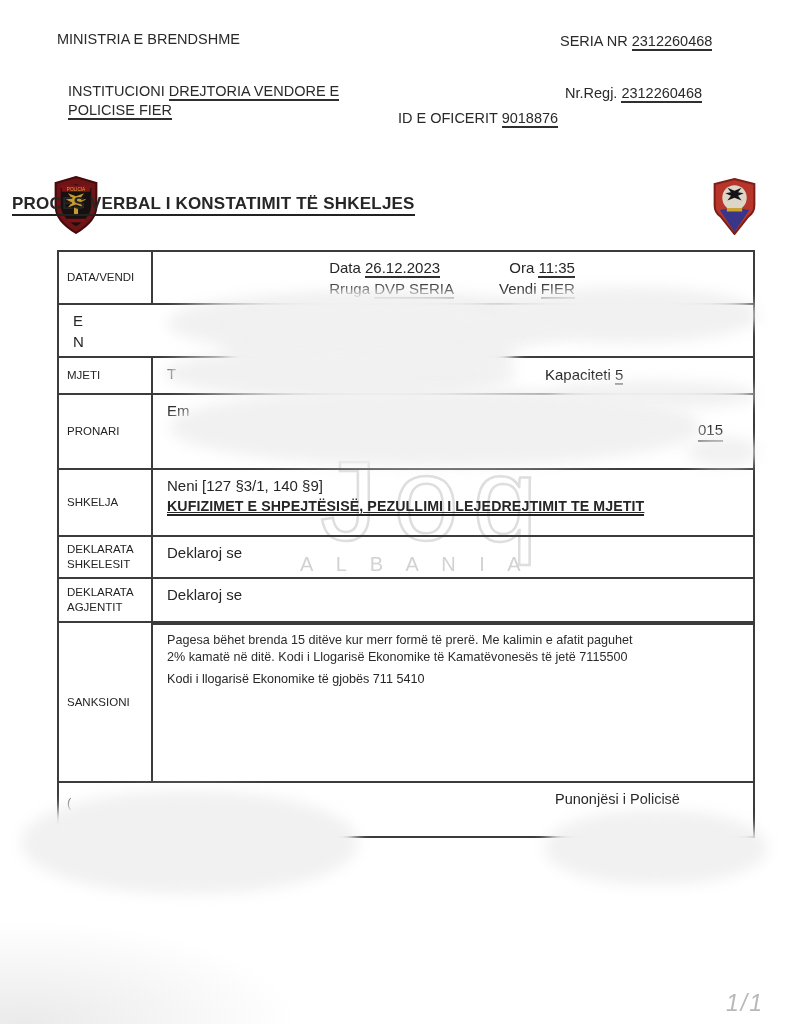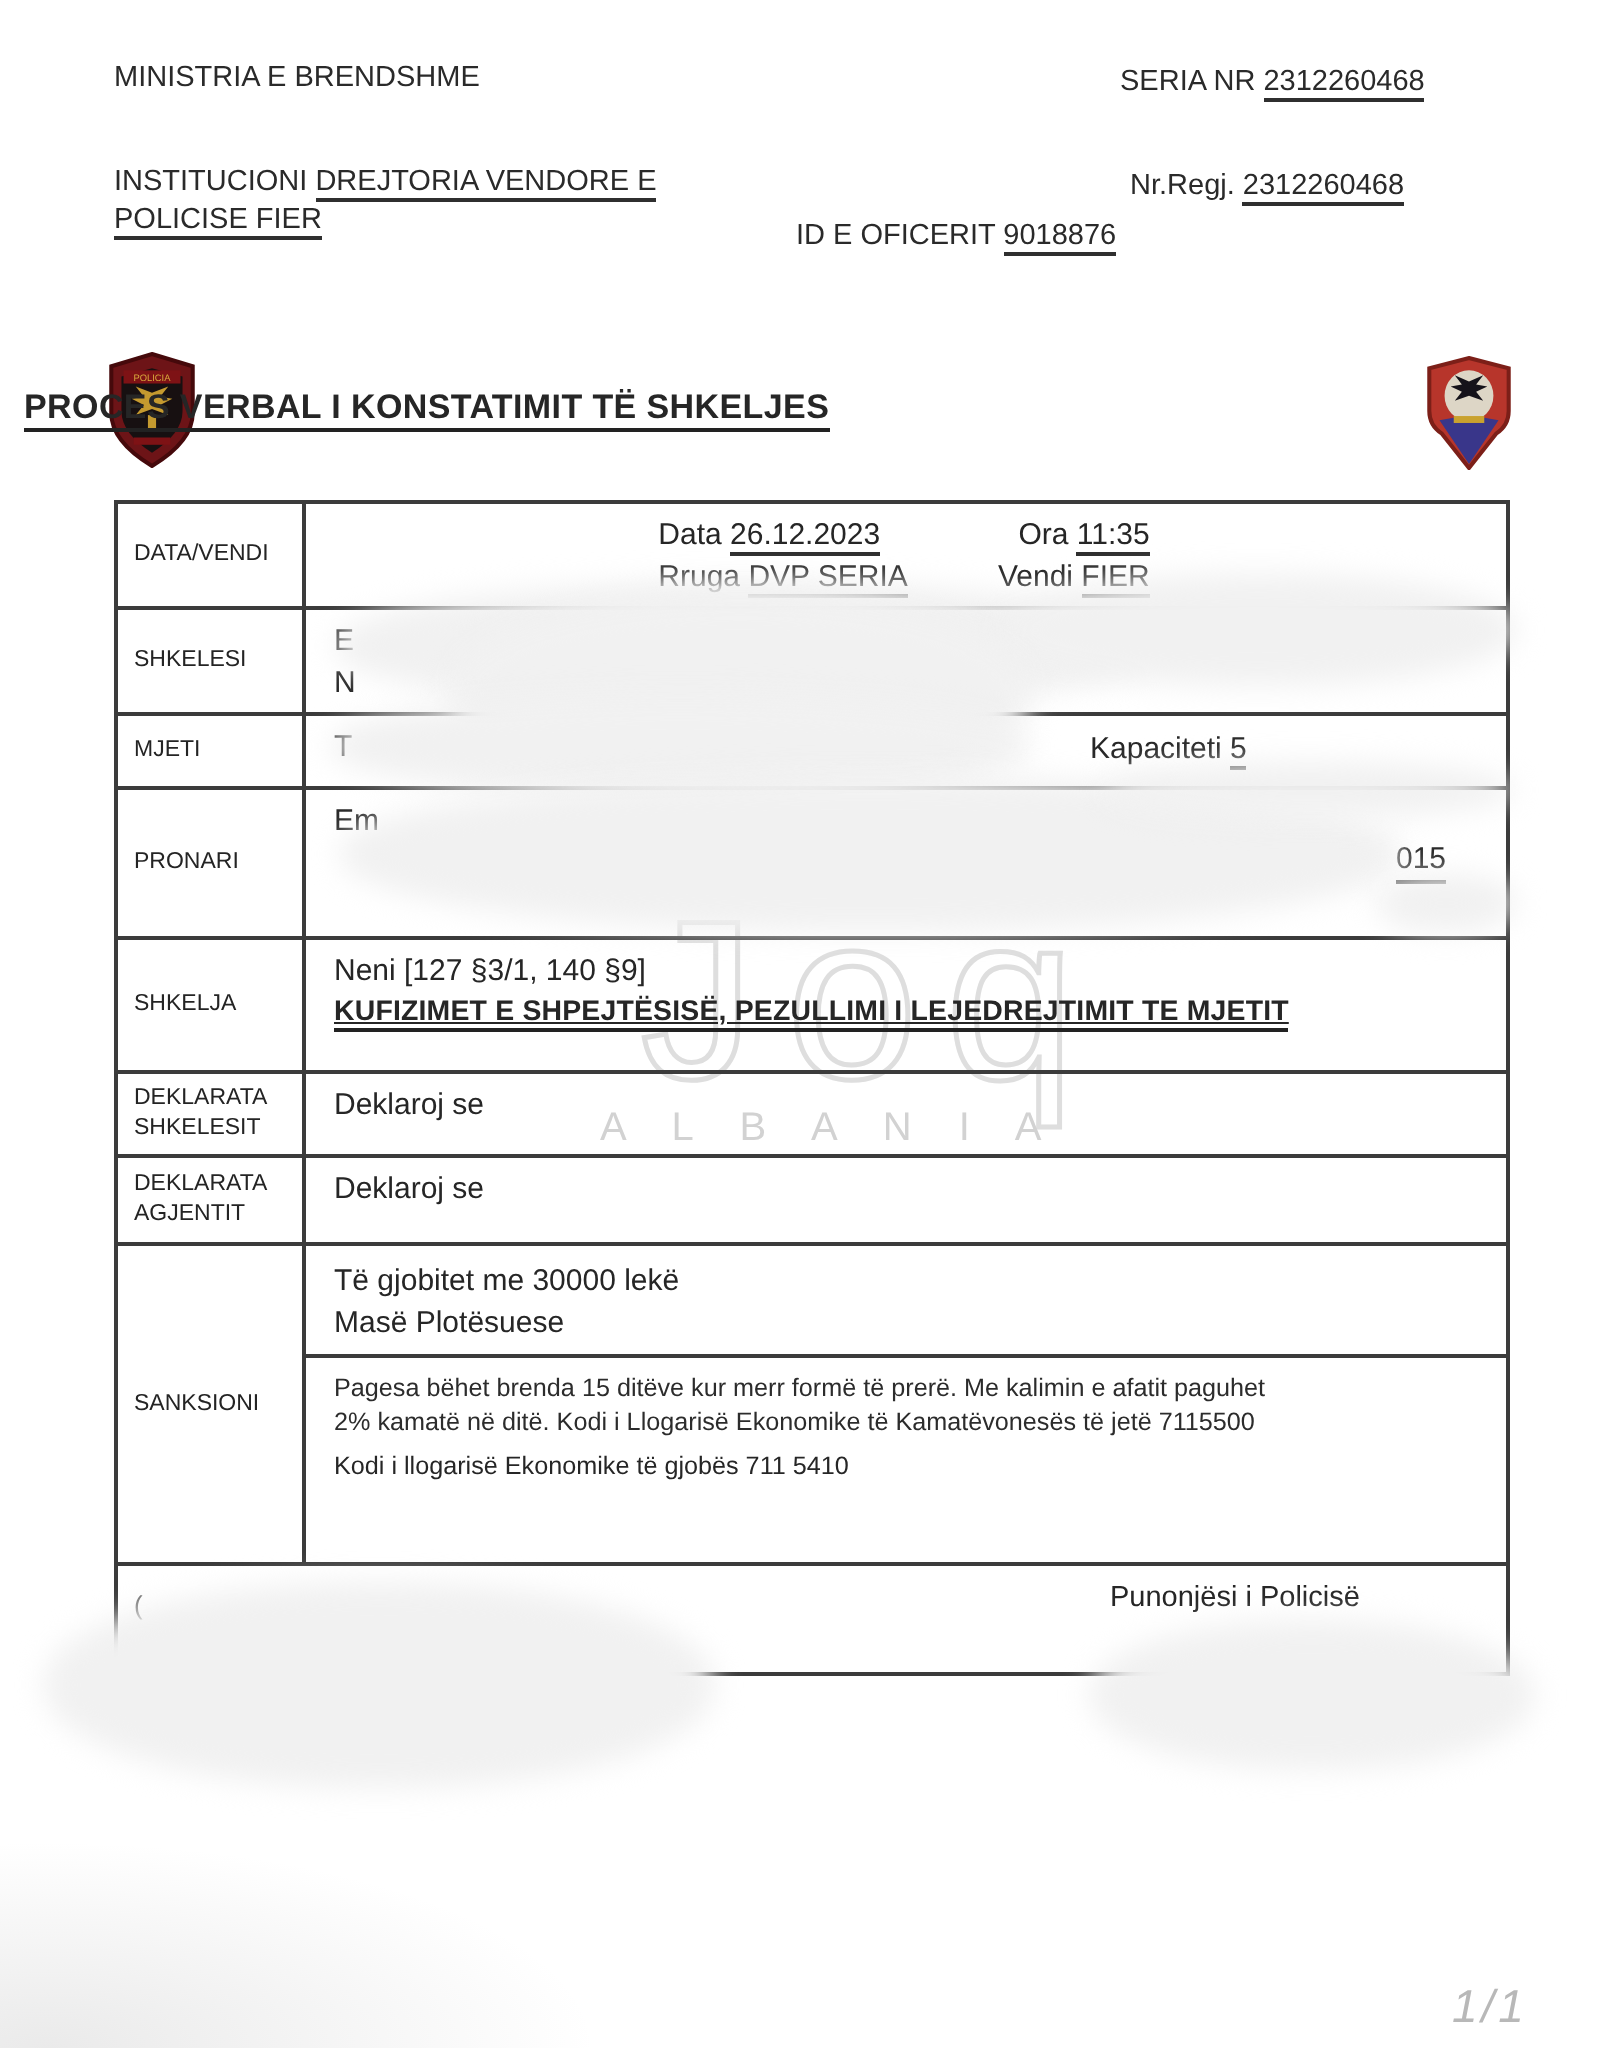--- a/index.html
+++ b/index.html
@@ -7,21 +7,21 @@
     width:811px;height:1024px;position:relative;background:#ffffff;
     font-family:"Liberation Sans","DejaVu Sans",sans-serif;color:#262626;
     overflow:hidden;
   }
   .abs{position:absolute;}
   .u{border-bottom:2px solid #2f2f2f;}
   
   .hdr{font-size:14.5px;line-height:19px;color:#2a2a2a;}
   .hdr-left1{left:57px;top:30px;}
   .hdr-seria{left:560px;top:32px;}
-  .hdr-inst{left:57px;top:82px;width:330px;}
+  .hdr-inst{left:68px;top:82px;width:330px;}
   .hdr-nrregj{left:565px;top:84px;}
   .hdr-officer{left:398px;top:109px;}
   
   .title-wrap{left:0;top:194px;width:755px;text-align:left;margin-left:12px;}
   .title-wrap span{font-size:17px;font-weight:bold;letter-spacing:.2px;border-bottom:2.5px solid #222;padding-bottom:1px;}
   .badge{display:block;}
   .badge-left{left:52px;top:176px;}
   .badge-right{left:711px;top:178px;}
   
   .wm{z-index:1;pointer-events:none;}
@@ -153,21 +153,20 @@
         </div>
         <div>
           <span>Vendi</span>
           <span class="u">FIER</span>
         </div>
       </div>
     </div>
   </div>
 
   <div class="vrow r2">
-    <div class="lcell">SHKELESI</div>
     <div class="ccell">
       <div class="frag">E</div>
       <div class="frag">N</div>
     </div>
   </div>
 
   <div class="vrow r3">
     <div class="lcell">MJETI</div>
     <div class="ccell">
       <span class="frag">T</span>
@@ -206,24 +205,20 @@
   <div class="vrow r7">
     <div class="lcell">DEKLARATA AGJENTIT</div>
     <div class="ccell">
       <div>Deklaroj se</div>
     </div>
   </div>
 
   <div class="vrow r8">
     <div class="lcell">SANKSIONI</div>
     <div class="ccell">
-      <div class="sank-a">
-        <div>Të gjobitet me 30000 lekë</div>
-        <div>Masë Plotësuese</div>
-      </div>
       <div class="sank-b">
         <div class="paynote">Pagesa bëhet brenda 15 ditëve kur merr formë të prerë. Me kalimin e afatit paguhet 2% kamatë në ditë. Kodi i Llogarisë Ekonomike të Kamatëvonesës të jetë 7115500</div>
         <div class="kodigjobes">Kodi i llogarisë Ekonomike të gjobës 711 5410</div>
       </div>
     </div>
   </div>
 
   <div class="vrow r9">
     <div class="ccell">
       <span class="footer-frag">(</span>

